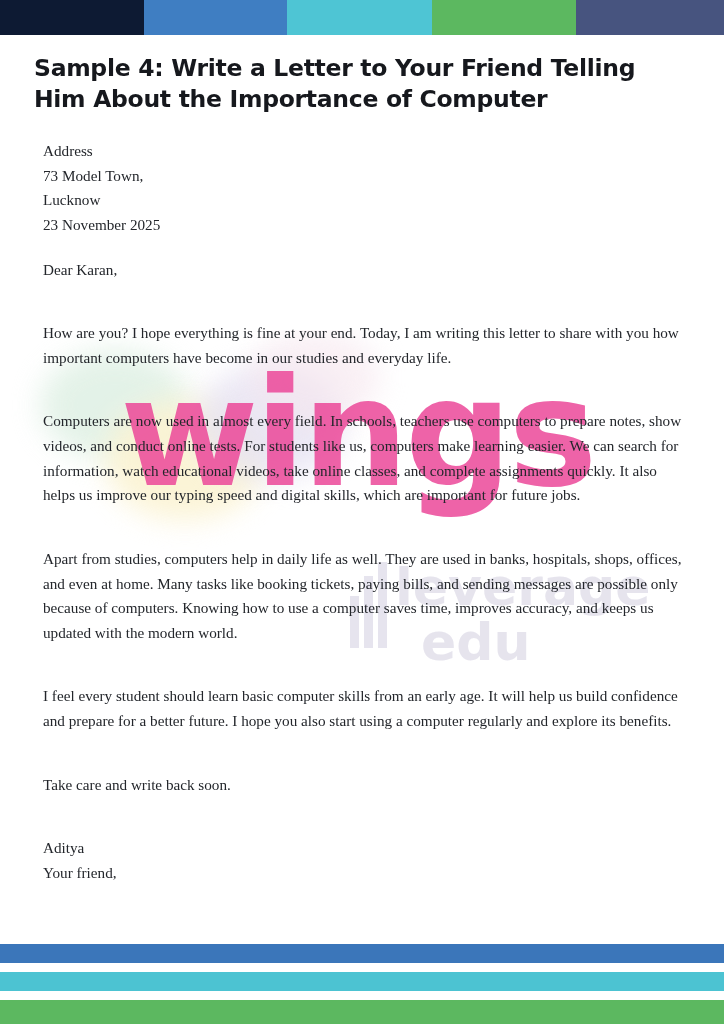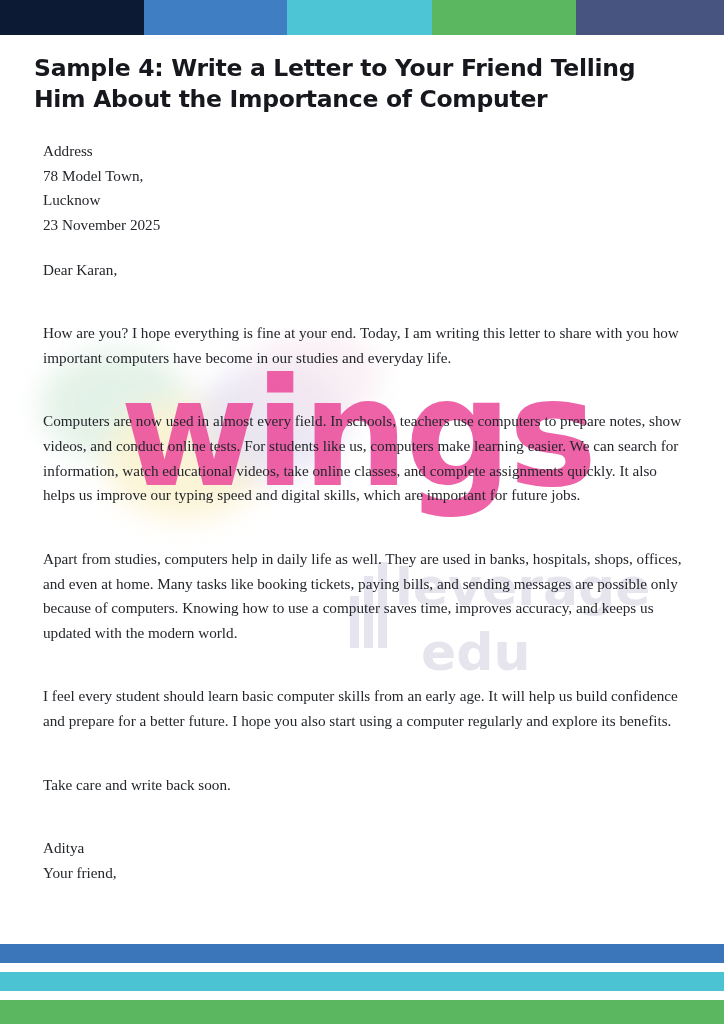--- a/index.html
+++ b/index.html
@@ -72,21 +72,21 @@
     position: absolute;
     left: 395px;
     top: 230px;
     font-family: "DejaVu Sans", sans-serif;
     font-size: 52px;
     font-weight: 700;
     color: #e4e2ec;
     line-height: 1.05;
     opacity: .9;
   }
-  .wm-sub .l2 { display: block; padding-left: 26px; margin-top: 10px; }
+  .wm-sub .l2 { display: block; padding-left: 26px; }
   .wm-bars {
     position: absolute;
     left: 350px;
     top: 232px;
     width: 40px;
     height: 86px;
   }
   .wm-bars i {
     position: absolute;
     bottom: 0;
@@ -178,21 +178,21 @@
   </div>
 
   <div class="content">
 
     <h1 class="doc-title">Sample 4: Write a Letter to Your Friend Telling Him About the Importance of Computer</h1>
 
     <div class="letter">
 
       <div class="address-block">
         <span class="addr-line">Address</span>
-        <span class="addr-line">78 Model Town,</span>
+        <span class="addr-line">73 Model Town,</span>
         <span class="addr-line">Lucknow</span>
         <span class="addr-line">23 November 2025</span>
       </div>
 
       <p class="para salutation">Dear Karan,</p>
 
       <p class="para">How are you? I hope everything is fine at your end. Today, I am writing this letter to share with you how important computers have become in our studies and everyday life.</p>
       <p class="para">Computers are now used in almost every field. In schools, teachers use computers to prepare notes, show videos, and conduct online tests. For students like us, computers make learning easier. We can search for information, watch educational videos, take online classes, and complete assignments quickly. It also helps us improve our typing speed and digital skills, which are important for future jobs.</p>
       <p class="para">Apart from studies, computers help in daily life as well. They are used in banks, hospitals, shops, offices, and even at home. Many tasks like booking tickets, paying bills, and sending messages are possible only because of computers. Knowing how to use a computer saves time, improves accuracy, and keeps us updated with the modern world.</p>
       <p class="para">I feel every student should learn basic computer skills from an early age. It will help us build confidence and prepare for a better future. I hope you also start using a computer regularly and explore its benefits.</p>

